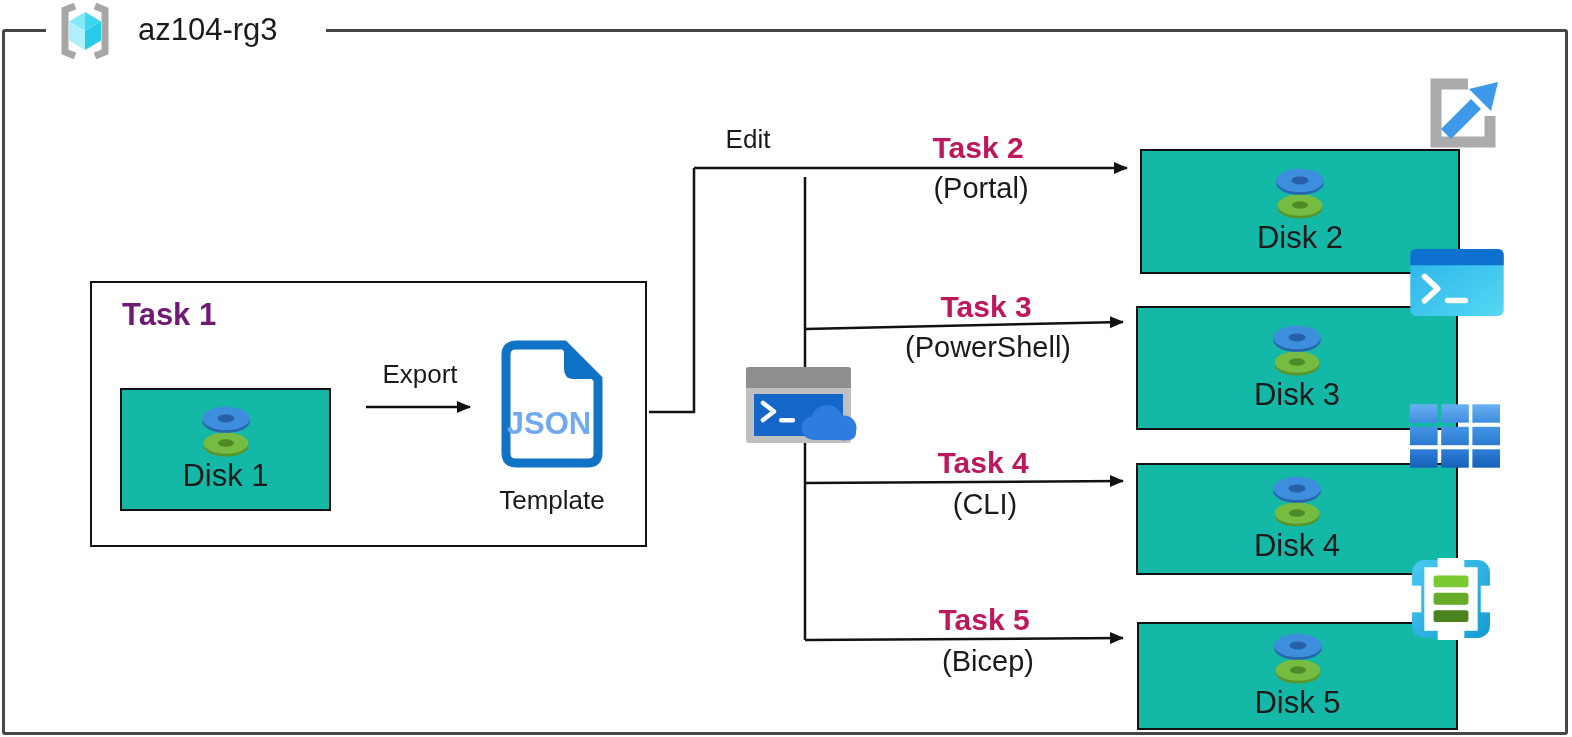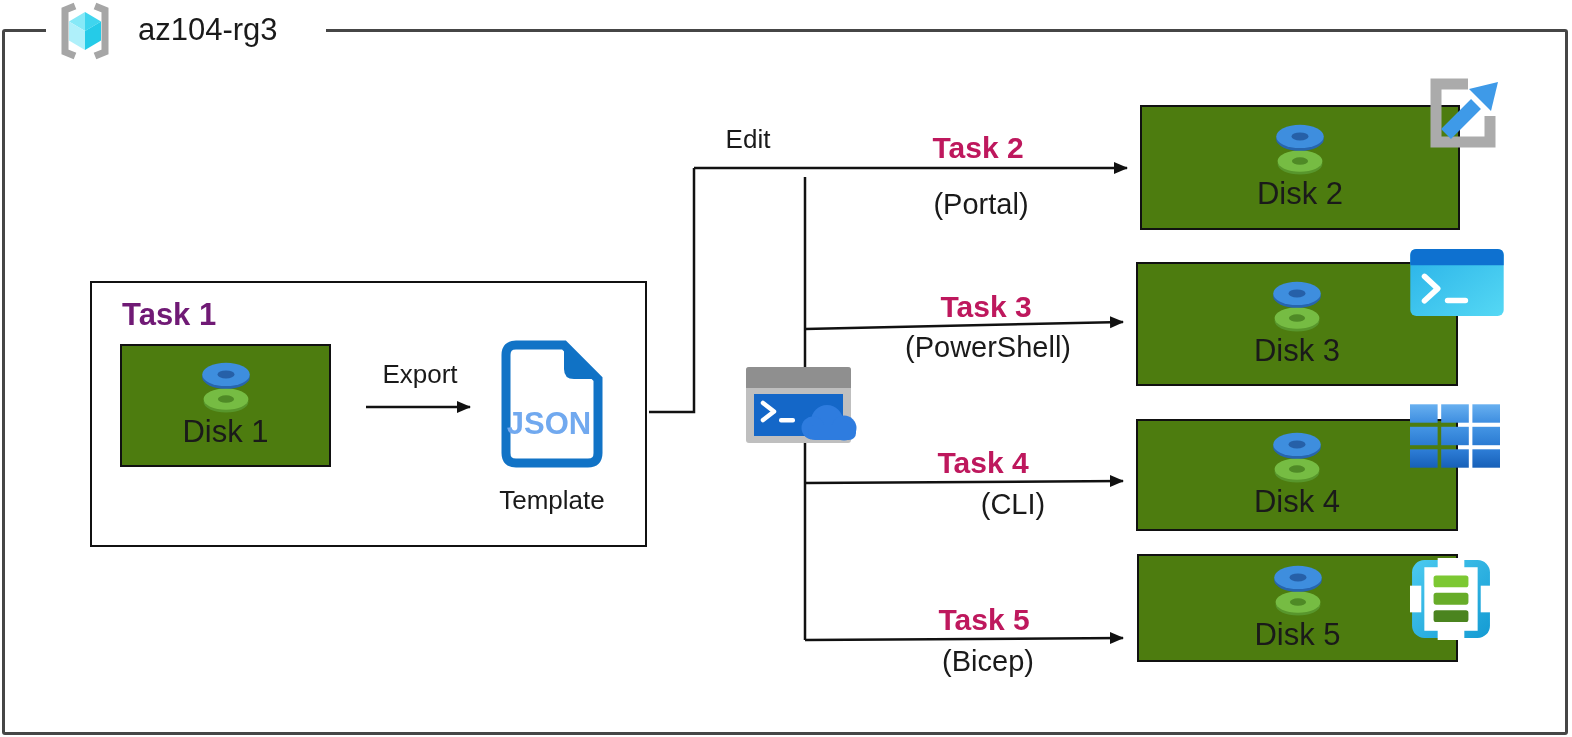--- a/index.html
+++ b/index.html
@@ -14,22 +14,22 @@
   .border-gap { position:absolute; left:46px; top:25px; width:280px; height:12px; background:#fff; z-index:2; }
   .rg-icon { position:absolute; left:48px; top:0px; z-index:3; }
   .rg-title { position:absolute; left:138px; top:12px; font-size:31px; z-index:3;text-align:right; }
   .connectors { position:absolute; left:0; top:0; z-index:5; pointer-events:none; }
   .task1-box {
     position:absolute; left:90px; top:281px; width:557px; height:266px;
     background:#fff; border:2.5px solid #111; box-sizing:border-box; z-index:3;
   }
   .task1-title { position:absolute; left:30px; top:14px; font-size:31px; font-weight:bold; color:#701a75; }
   .disk-box {
-    position:absolute; background:#4d7c0f; border:2.5px solid #111; box-sizing:border-box;
-    display:flex; flex-direction:column; align-items:center; justify-content:center; gap:2px; z-index:3;
+    position:absolute; background:#14b8a6; border:2.5px solid #111; box-sizing:border-box;
+    display:flex; flex-direction:column; align-items:center; justify-content:center; gap:2px; z-index:3;margin-top:44px;
   }
   .disk-label { font-size:31px; line-height:1.1; }
   .center-label { position:absolute; transform:translateX(-50%); white-space:nowrap; z-index:6; }
   .plain-label { font-size:26px; }
   .task-label  { font-size:30px; font-weight:bold; color:#be185d; }
   .method-label{ font-size:29px; }
   .icon { position:absolute; z-index:7; }
   svg text { font-family:"Liberation Sans", sans-serif; }
 </style>
 </head>
@@ -112,21 +112,21 @@
   <svg class="icon" style="left:492px; top:336px;" width="116" height="136" viewBox="0 0 116 136">
     <path d="M14,19 q0,-10 10,-10 H72 L106,43 V117 q0,10 -10,10 H24 q-10,0 -10,-10 Z" fill="#fff" stroke="#1173C6" stroke-width="9"></path>
     <path d="M72,9 L106,43 H82 q-10,0 -10,-10 Z" fill="#1072C5"></path>
     <text x="57" y="98" font-size="31" font-weight="bold" fill="#71A9EF" text-anchor="middle">JSON</text>
   </svg>
   <div class="center-label plain-label" style="left:552px; top:485px;">Template</div>
 
   <div class="center-label plain-label" style="left:748px; top:124px;">Edit</div>
 
   <div class="center-label task-label" style="left:978px; top:131px;">Task 2</div>
-  <div class="center-label method-label" style="left:981px; top:172px;margin-top:16px;">(Portal)</div>
+  <div class="center-label method-label" style="left:981px; top:172px;">(Portal)</div>
   <div class="disk-box" style="left:1140px; top:105px; width:320px; height:125px;">
     <svg width="58" height="52" viewBox="0 0 64 58">
         <use href="#disk-icon-def"></use>
       </svg>
     <div class="disk-label">Disk 2</div>
   </div>
   <svg class="icon" style="left:1414px; top:70px;" width="90" height="86" viewBox="0 0 90 86">
     <path d="M54,14 H22 V72 H76 V46" fill="none" stroke="#ABABAB" stroke-width="11"></path>
     <line x1="32" y1="64" x2="62" y2="34" stroke="#3E9AE8" stroke-width="14"></line>
     <polygon points="84,12 77,41 55,19" fill="#3E9AE8"></polygon>
@@ -141,42 +141,42 @@
     <div class="disk-label">Disk 3</div>
   </div>
   <svg class="icon" style="left:1410px; top:249px;" width="94" height="67" viewBox="0 0 92 66">
     <rect x="0" y="0" width="92" height="66" rx="6" fill="url(#psg)"></rect>
     <path d="M0,16 V6 q0,-6 6,-6 H86 q6,0 6,6 V16 Z" fill="#0E71D0"></path>
     <path d="M14,27 L27,39 L14,51" stroke="#fff" stroke-width="5.5" fill="none" stroke-linecap="round" stroke-linejoin="round"></path>
     <rect x="34" y="48" width="23" height="5.5" rx="2.7" fill="#fff"></rect>
   </svg>
 
   <div class="center-label task-label" style="left:983px; top:446px;">Task 4</div>
-  <div class="center-label method-label" style="left:985px; top:488px;margin-left:28px;">(CLI)</div>
+  <div class="center-label method-label" style="left:985px; top:488px;">(CLI)</div>
   <div class="disk-box" style="left:1136px; top:419px; width:322px; height:112px;">
     <svg width="58" height="52" viewBox="0 0 64 58">
         <use href="#disk-icon-def"></use>
       </svg>
     <div class="disk-label">Disk 4</div>
   </div>
   <svg class="icon" style="left:1410px; top:404px;" width="90" height="64" viewBox="0 0 88 62">
     <rect x="0" y="0" width="27" height="18" fill="url(#clig1)"></rect>
     <rect x="30.5" y="0" width="27" height="18" fill="url(#clig1)"></rect>
     <rect x="61" y="0" width="27" height="18" fill="url(#clig1)"></rect>
     <rect x="0" y="22" width="27" height="18" fill="url(#clig2)"></rect>
     <rect x="30.5" y="22" width="27" height="18" fill="url(#clig2)"></rect>
     <rect x="61" y="22" width="27" height="18" fill="url(#clig2)"></rect>
     <rect x="0" y="44" width="27" height="18" fill="url(#clig3)"></rect>
     <rect x="30.5" y="44" width="27" height="18" fill="url(#clig3)"></rect>
     <rect x="61" y="44" width="27" height="18" fill="url(#clig3)"></rect>
   </svg>
 
   <div class="center-label task-label" style="left:984px; top:603px;">Task 5</div>
   <div class="center-label method-label" style="left:988px; top:645px;">(Bicep)</div>
-  <div class="disk-box" style="left:1137px; top:554px; width:321px; height:108px;">
+  <div class="disk-box" style="left:1137px; top:578px; width:321px; height:108px;">
     <svg width="58" height="52" viewBox="0 0 64 58">
         <use href="#disk-icon-def"></use>
       </svg>
     <div class="disk-label">Disk 5</div>
   </div>
   <svg class="icon" style="left:1410px; top:558px;" width="82" height="82" viewBox="0 0 80 80">
     <rect x="2" y="2" width="76" height="76" rx="12" fill="url(#bicepg)"></rect>
     <rect x="27" y="-2" width="26" height="13" fill="#fff"></rect>
     <rect x="27" y="69" width="26" height="13" fill="#fff"></rect>
     <rect x="-2" y="27" width="13" height="26" fill="#fff"></rect>

